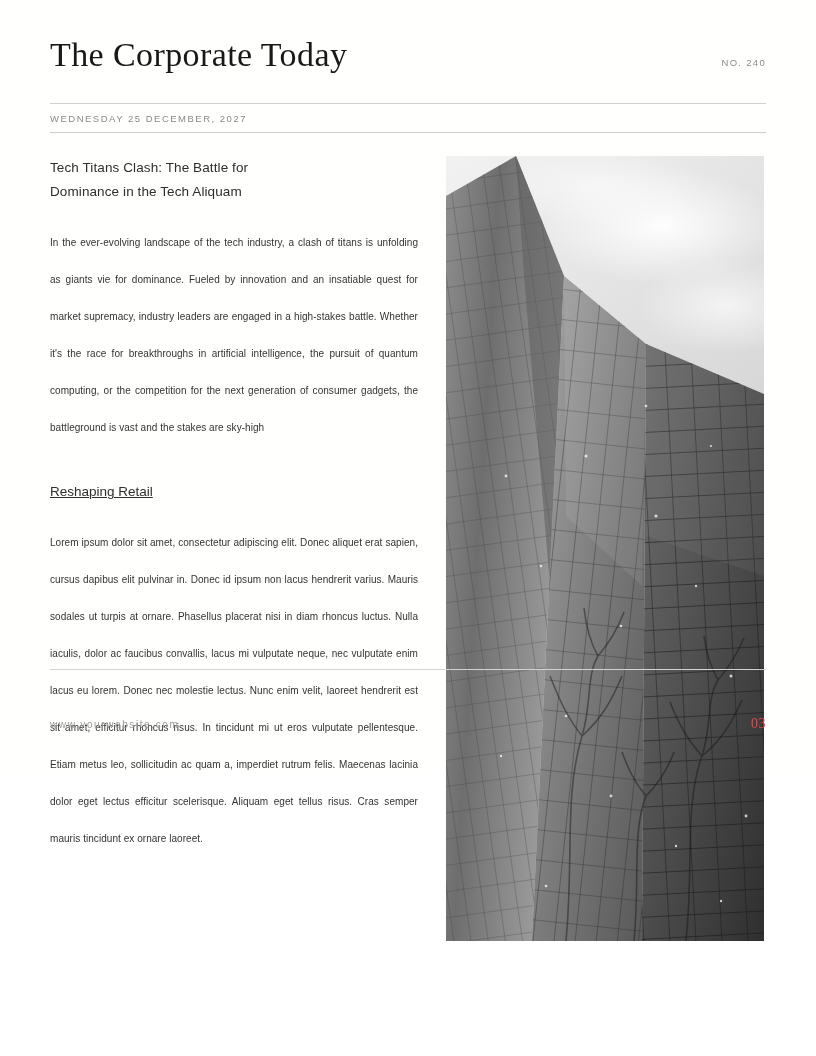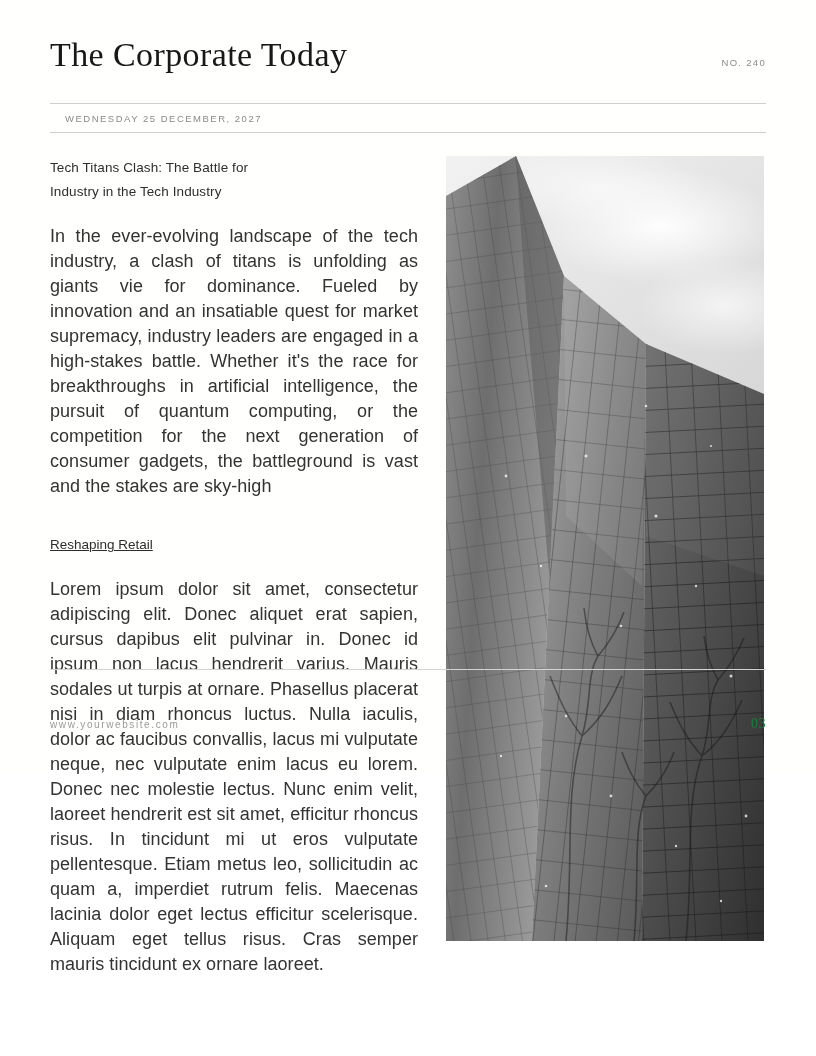--- a/index.html
+++ b/index.html
@@ -52,21 +52,20 @@
     border-top: 1px solid #cfcfcf;
   }
   .dateline-row {
     padding: 9px 0 8px 0;
   }
   .dateline {
     font-size: 9.5px;
     letter-spacing: 1.5px;
     color: #8a8a8a;
     text-transform: uppercase;
-    margin-left: 15px;
   }
   .rule-under-date {
     border-top: 1px solid #cfcfcf;
   }
 
   
   .content {
     display: flex;
     gap: 28px;
     margin-top: 23px;
@@ -84,22 +83,22 @@
     font-size: 13.5px;
     line-height: 24px;
     color: #2e2e2e;
     letter-spacing: 0.1px;
     margin: 0 0 20px 0;
     font-weight: 400;
   }
   .headline .line2 { display: block; }
 
   .body-par {
-    font-size: 18px;
-    line-height: 25px;
+    font-size: 10px;
+    line-height: 37px;
     color: #333333;
     text-align: justify;
     margin: 0 0 34px 0;
     letter-spacing: 0.05px;
   }
   .body-par.last { margin-bottom: 0; }
 
   .subhead {
     font-size: 13.5px;
     line-height: 24px;
@@ -138,21 +137,21 @@
   }
   .footer-site {
     font-size: 10px;
     letter-spacing: 1.6px;
     color: #9a9a9a;
     margin-top: 35px;
   }
   .footer-page {
     font-family: "Liberation Serif", serif;
     font-size: 14px;
-    color: #15803d;
+    color: #ef4444;
     letter-spacing: 0.5px;
     margin-top: 21px;
   }
 </style>
 </head>
 <body>
 
 <div class="page">
 
   <div class="masthead">
@@ -167,21 +166,21 @@
   </div>
 
   <div class="rule-under-date"></div>
 
   <div class="content">
 
     <div class="col-left">
 
       <div class="headline">
         <span>Tech Titans Clash: The Battle for</span>
-        <span class="line2">Industry in the Tech Industry</span>
+        <span class="line2">Dominance in the Tech Aliquam</span>
       </div>
 
       <p class="body-par">In the ever-evolving landscape of the tech industry, a clash of titans is unfolding as giants vie for dominance. Fueled by innovation and an insatiable quest for market supremacy, industry leaders are engaged in a high-stakes battle. Whether it's the race for breakthroughs in artificial intelligence, the pursuit of quantum computing, or the competition for the next generation of consumer gadgets, the battleground is vast and the stakes are sky-high</p>
 
       <div class="subhead">
         <span>Reshaping Retail</span>
       </div>
 
       <p class="body-par last">Lorem ipsum dolor sit amet, consectetur adipiscing elit. Donec aliquet erat sapien, cursus dapibus elit pulvinar in. Donec id ipsum non lacus hendrerit varius. Mauris sodales ut turpis at ornare. Phasellus placerat nisi in diam rhoncus luctus. Nulla iaculis, dolor ac faucibus convallis, lacus mi vulputate neque, nec vulputate enim lacus eu lorem. Donec nec molestie lectus. Nunc enim velit, laoreet hendrerit est sit amet, efficitur rhoncus risus. In tincidunt mi ut eros vulputate pellentesque. Etiam metus leo, sollicitudin ac quam a, imperdiet rutrum felis. Maecenas lacinia dolor eget lectus efficitur scelerisque. Aliquam eget tellus risus. Cras semper mauris tincidunt ex ornare laoreet.</p>
 

